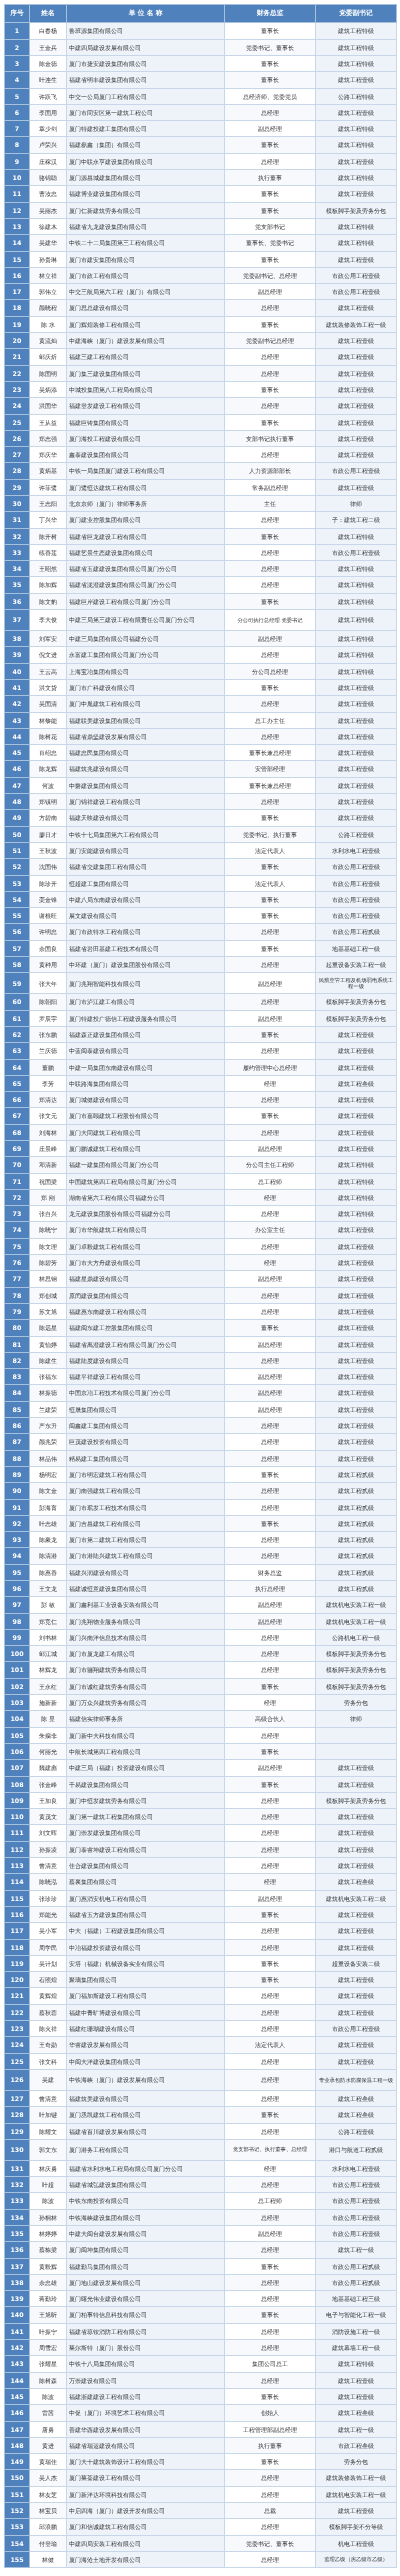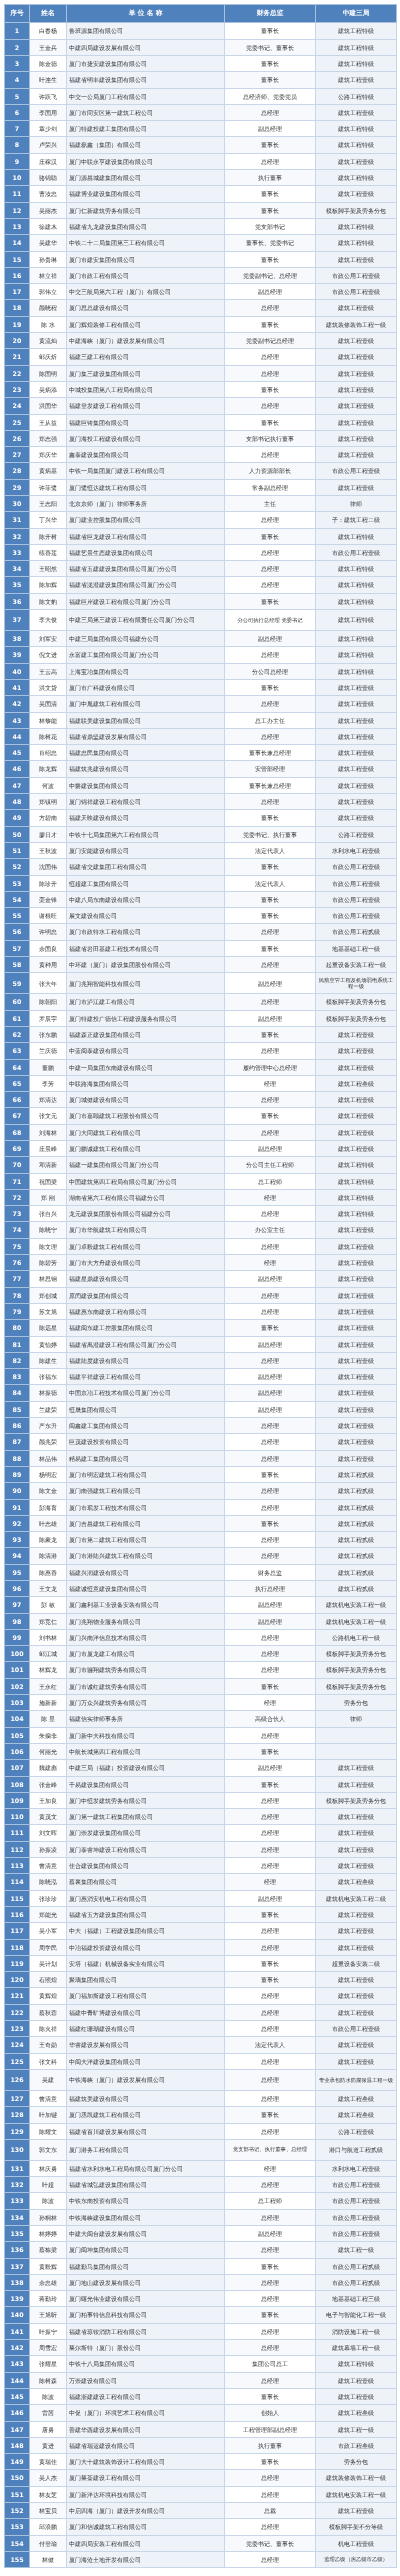--- a/index.html
+++ b/index.html
@@ -29,21 +29,21 @@
         <col class="c-co">
         <col class="c-pos">
         <col class="c-q">
     </colgroup>
     <thead>
       <tr>
         <th>序号</th>
         <th>姓名</th>
         <th>单 位 名 称</th>
         <th>财务总监</th>
-        <th>中建三局</th>
+        <th>党委副书记</th>
       </tr>
     </thead>
     <tbody id="tbody">
         <tr>
           <td class="no">1</td>
           <td class="name">白春杨</td>
           <td class="co">鲁班源集团有限公司</td>
           <td class="pos">董事长</td>
           <td class="q">建筑工程特级</td>
         </tr>

